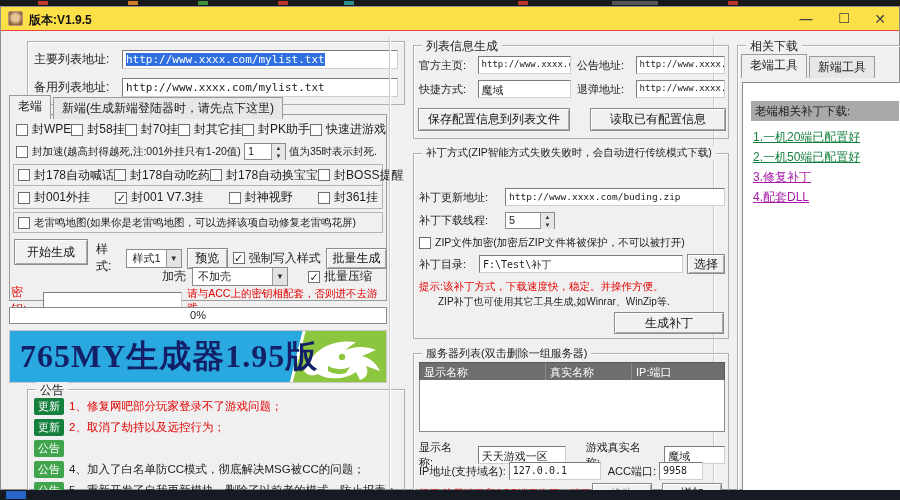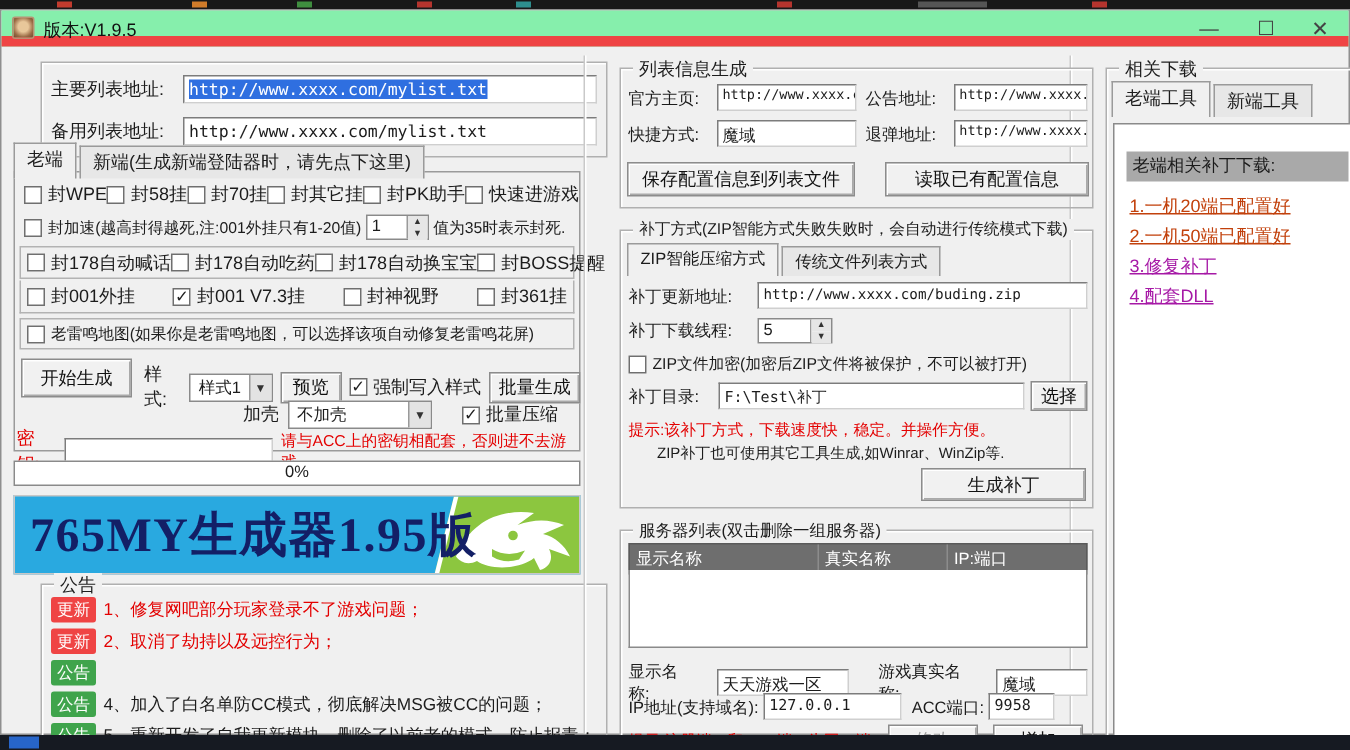--- a/index.html
+++ b/index.html
@@ -6,21 +6,21 @@
   html,body { width:900px; height:500px; overflow:hidden;
     font-family:"Liberation Sans","DejaVu Sans",sans-serif; font-size:12px; color:#1c1c1c; background:#101010; }
   .abs { position:absolute; }
   #topstrip { left:0; top:0; width:900px; height:6px; background:#181818; }
   #topstrip span { position:absolute; top:1px; height:4px; width:10px; }
   #window { left:0; top:6px; width:900px; height:484px; background:#f0f0f0; border:1px solid #8f8f8f; }
   #bottomstrip { left:0; top:490px; width:900px; height:10px; background:#161a22; }
   #startblock { left:6px; top:491px; width:20px; height:8px; background:#2765c9; }
 
   
-  #titlebar { left:0; top:0; width:898px; height:24px; background:#86efac; border-bottom:7px solid #ef4444; }
+  #titlebar { left:0; top:0; width:898px; height:24px; background:#fde047; border-bottom:1px solid #ef4444;font-weight:bold; }
   #appicon { left:7px; top:4px; width:15px; height:15px; border:1px solid #b89274;
     background:radial-gradient(circle at 50% 45%, #e8c79a 0 35%, #9a6b45 70%, #6e4a2e); border-radius:2px; }
   #apptitle { left:28px; top:5px; font-size:12px; color:#111; }
   .winbtn { top:2px; width:30px; height:20px; text-align:center; line-height:20px; color:#444; font-size:13px; }
   #btn-min { left:790px; } #btn-max { left:828px; } #btn-close { left:864px; font-size:14px; }
 
   
   .group { position:absolute; border:1px solid #b0b0b0; box-shadow:inset 1px 1px 0 #fff;margin-left:18px; }
   .legend { position:absolute; top:-8px; left:8px; background:#f0f0f0; padding:0 4px; font-size:12px; white-space:nowrap; }
   .btn { position:absolute; background:#f1f1f1; border:1px solid #8c8c8c;
@@ -60,32 +60,32 @@
 
   #banner { left:0; top:299px; width:378px; height:53px; border:1px solid #c7c7c7; background:#29a9e0; overflow:hidden; }
   #banner .txt { position:absolute; left:10px; top:4px; font-family:"Liberation Serif","DejaVu Serif",serif;
     font-weight:bold; font-size:32px; color:#131f66; letter-spacing:1px; }
   #banner .grn { position:absolute; right:-14px; top:0; width:104px; height:53px; background:#8cc63f; transform:skewX(-14deg); border-left:3px solid #fff; }
   #banner svg { position:absolute; right:2px; top:2px; }
 
   #notice { left:0; top:358px; width:378px; height:118px; }
   .nrow { position:absolute; left:6px; display:flex; align-items:center; gap:5px; font-size:11.5px; white-space:nowrap; }
   .badge { color:#fff; font-size:11px; padding:1px 4px; border-radius:2px; flex:0 0 auto; }
-  .badge.b { background:#ef4444; } .badge.g { background:#3fa44c; }
+  .badge.b { background:#15803d; } .badge.g { background:#3fa44c; }
 
   
   #midcol { left:394px; top:24px; width:316px; height:460px; }
 
   
   #rightcol { left:718px; top:24px; width:176px; height:460px; }
   #rcontent { position:absolute; left:4px; top:36px; width:168px; height:414px; background:#fff; border:1px solid #8a8a8a; }
   #rheader { position:absolute; left:8px; top:18px; width:148px; height:20px; background:#a9a9a9;
     color:#1a1a1a; font-size:11.5px; line-height:20px; padding-left:4px; white-space:nowrap; }
   .rlink { position:absolute; left:10px; font-size:12px; text-decoration:underline; white-space:nowrap; cursor:pointer; }
-  .rlink.blue { color:#c2410c; } .rlink.visited { color:#a619a6; }
+  .rlink.blue { color:#15803d; } .rlink.visited { color:#a619a6; }
 
   .thead { position:absolute; display:flex; background:#6e6e6e; color:#fff; font-size:11px; border:1px solid #5a5a5a; }
   .thead div { padding:2px 4px; border-right:1px solid #8c8c8c; }
   .tbody { position:absolute; background:#fff; border:1px solid #8a8a8a; border-top:none; }
 </style>
 </head>
 <body>
 
 <div id="topstrip" class="abs">
   <span style="left:38px;background:#c23b2e"></span>
@@ -302,24 +302,20 @@
         <div class="field" style="position:relative;width:94px;height:18px">魔域</div>
         <span style="width:56px;margin-left:3px">退弹地址:</span>
         <div class="field mono" style="position:relative;width:90px;height:18px;font-size:9px">http://www.xxxx.com</div>
       </div>
       <div class="btn" style="left:4px;top:62px;width:152px;height:23px">保存配置信息到列表文件</div>
       <div class="btn" style="left:176px;top:62px;width:136px;height:23px">读取已有配置信息</div>
     </div>
 
     <div class="group" style="left:0;top:122px;width:316px;height:186px">
       <span class="legend" style="font-size:10.5px">补丁方式(ZIP智能方式失败失败时，会自动进行传统模式下载)</span>
-      <div class="tabstrip" style="left:4px;top:8px">
-        <div class="tab active" style="font-size:11px">ZIP智能压缩方式</div>
-        <div class="tab" style="font-size:11px">传统文件列表方式</div>
-      </div>
       <div class="rowline" style="left:5px;top:34px;width:306px;gap:4px;font-size:11px">
         <span style="width:82px">补丁更新地址:</span>
         <div class="field mono" style="position:relative;flex:1;height:18px;font-size:9.5px">http://www.xxxx.com/buding.zip</div>
       </div>
       <div class="rowline" style="left:5px;top:58px;gap:4px;font-size:11px">
         <span style="width:82px">补丁下载线程:</span>
         <div class="spin" style="position:relative;width:50px;height:17px">
           <span class="val">5</span>
           <span class="arrows">
               <div>▲</div>

